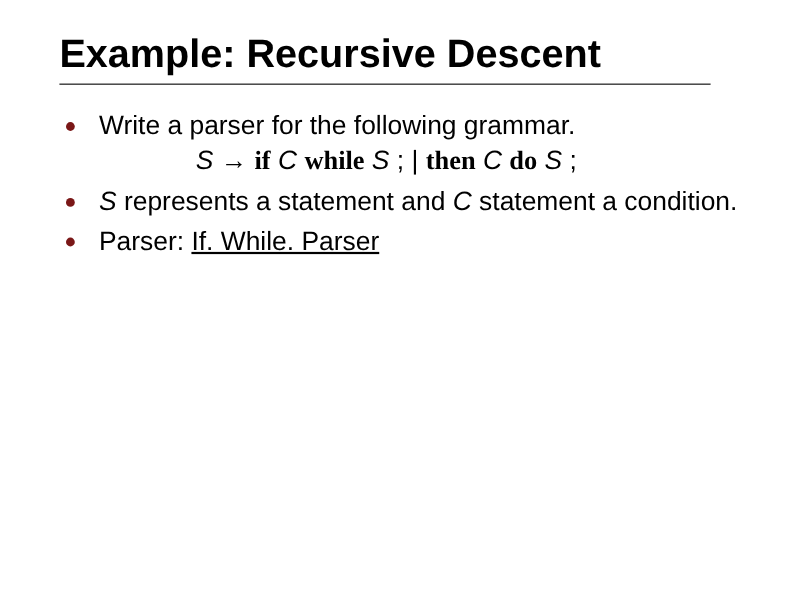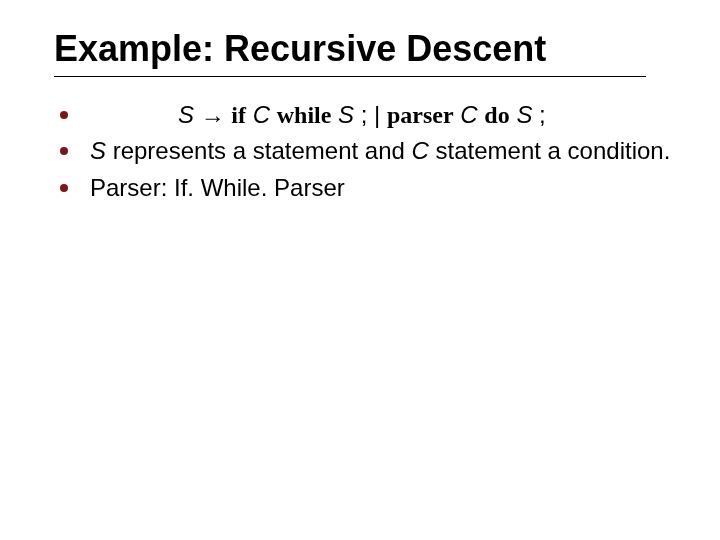--- a/index.html
+++ b/index.html
@@ -51,47 +51,48 @@
     top: 12px;
     width: 8px;
     height: 8px;
     background: #7a1717;
     border-radius: 50%;
   }
   .indent1 { padding-left: 88px; }
   .indent2 { padding-left: 148px; }
   .italic { font-style: italic; }
   .bold { font-weight: bold; font-family: Liberation Serif, serif; }
-  .under { }
+  .under { text-decoration: underline; }
   .sym { font-family: Arial, Helvetica, sans-serif; }
   .line { display: block; }
 </style>
 </head>
 <body>
 
 <div class="slide">
 
   <div class="title-wrap">
     <h1 class="title">Example: Recursive Descent</h1>
   </div>
 
   <ul class="bullets">
 
     <li>
+      <span class="line">Write a parser for the following grammar.</span>
 
       <span class="line indent1">
         <span class="italic">S</span>
         <span class="sym">→</span>
         <span class="bold">if</span>
         <span class="italic">C</span>
         <span class="bold">while</span>
         <span class="italic">S</span>
         <span>;</span>
         <span>|</span>
-        <span class="bold">parser</span>
+        <span class="bold">then</span>
         <span class="italic">C</span>
         <span class="bold">do</span>
         <span class="italic">S</span>
         <span>;</span>
       </span>
 
 
     </li>
 
     <li>

